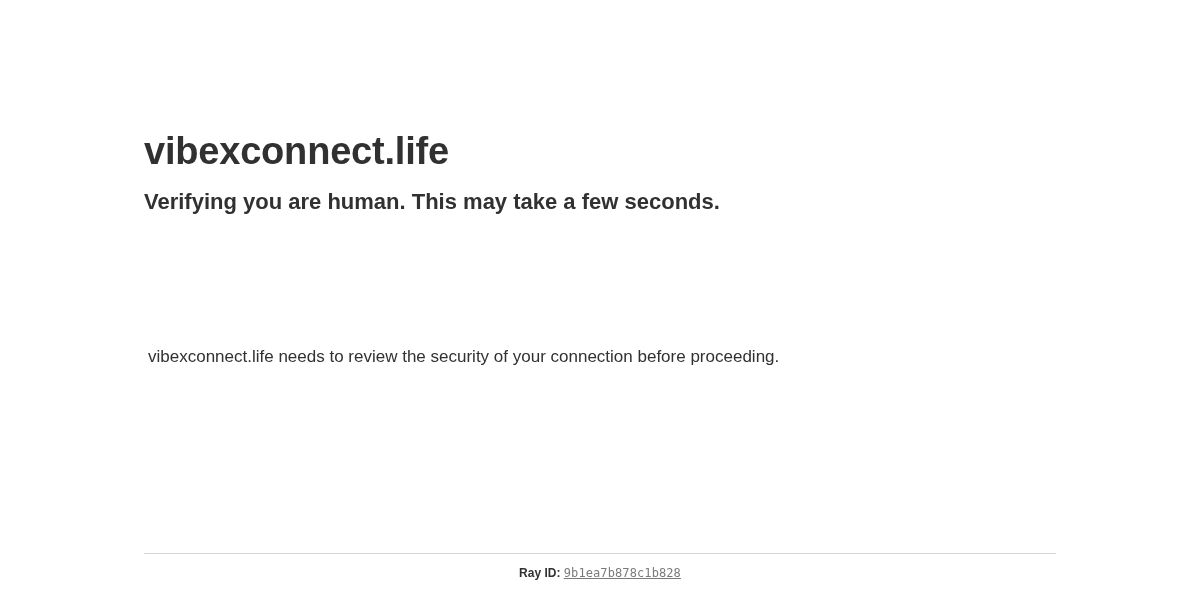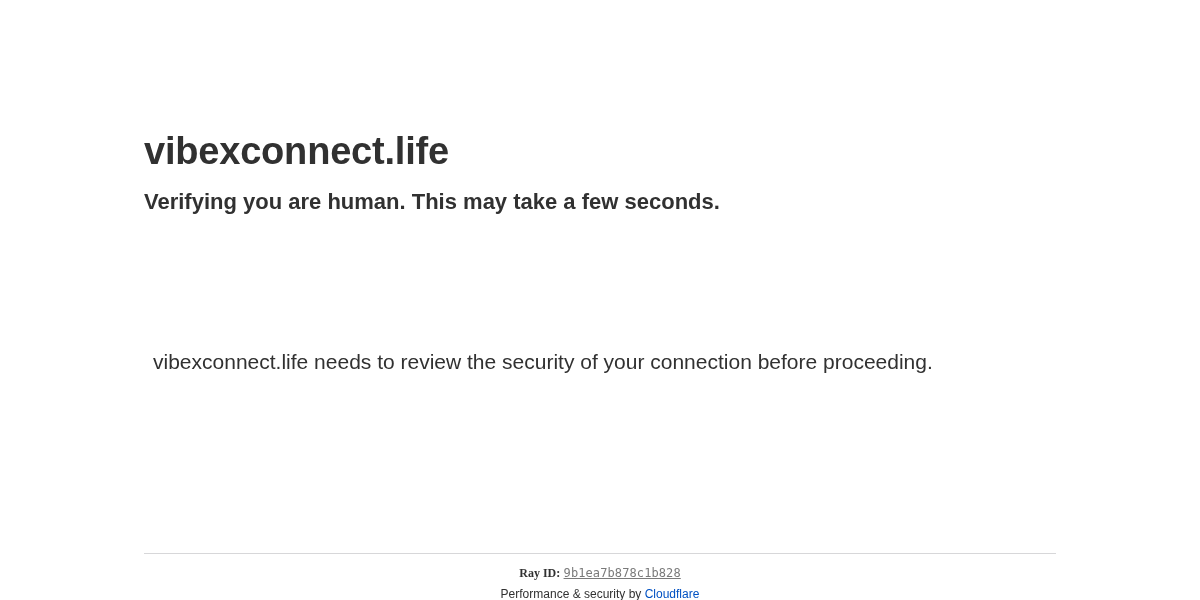--- a/index.html
+++ b/index.html
@@ -59,23 +59,23 @@
 
   
   .challenge-slot {
     width: 300px;
     height: 65px;
     margin-top: 30px;
     margin-bottom: 0;
   }
 
   .body-copy {
-    margin: 9px;
+    margin: 4px;
     padding-top: 24px;
-    font-size: 21px;
+    font-size: 17px;
     line-height: 36px;
     font-weight: 400;
     color: #313131;
     max-width: 800px;
   }
 
   
   .footer {
     position: absolute;
     left: 144px;
@@ -98,21 +98,21 @@
 
   .ray-line {
     font-size: 12px;
     line-height: 14px;
     color: #313131;
     white-space: nowrap;
   }
 
   .ray-label {
     font-weight: 700;
-    font-family: Liberation Serif, serif;
+    font-family: Liberation Sans, sans-serif;
   }
 
   .ray-value {
     font-family: "DejaVu Sans Mono", "Liberation Mono", monospace;
     font-weight: 400;
     color: #7a7a7a;
     font-size: 12px;
     letter-spacing: 0.1px;
     text-decoration: underline;
   }
@@ -149,20 +149,16 @@
     </div>
   </div>
 
   <div class="footer">
     <hr class="footer-divider">
     <div class="footer-inner">
       <div class="ray-line">
         <span class="ray-label">Ray ID:</span>
         <span class="ray-value">9b1ea7b878c1b828</span>
       </div>
-      <div class="footer-credit">
-        <span>Performance &amp; security by</span>
-        <a href="#">Cloudflare</a>
-      </div>
     </div>
   </div>
 
 </div>
 
 </body></html>

